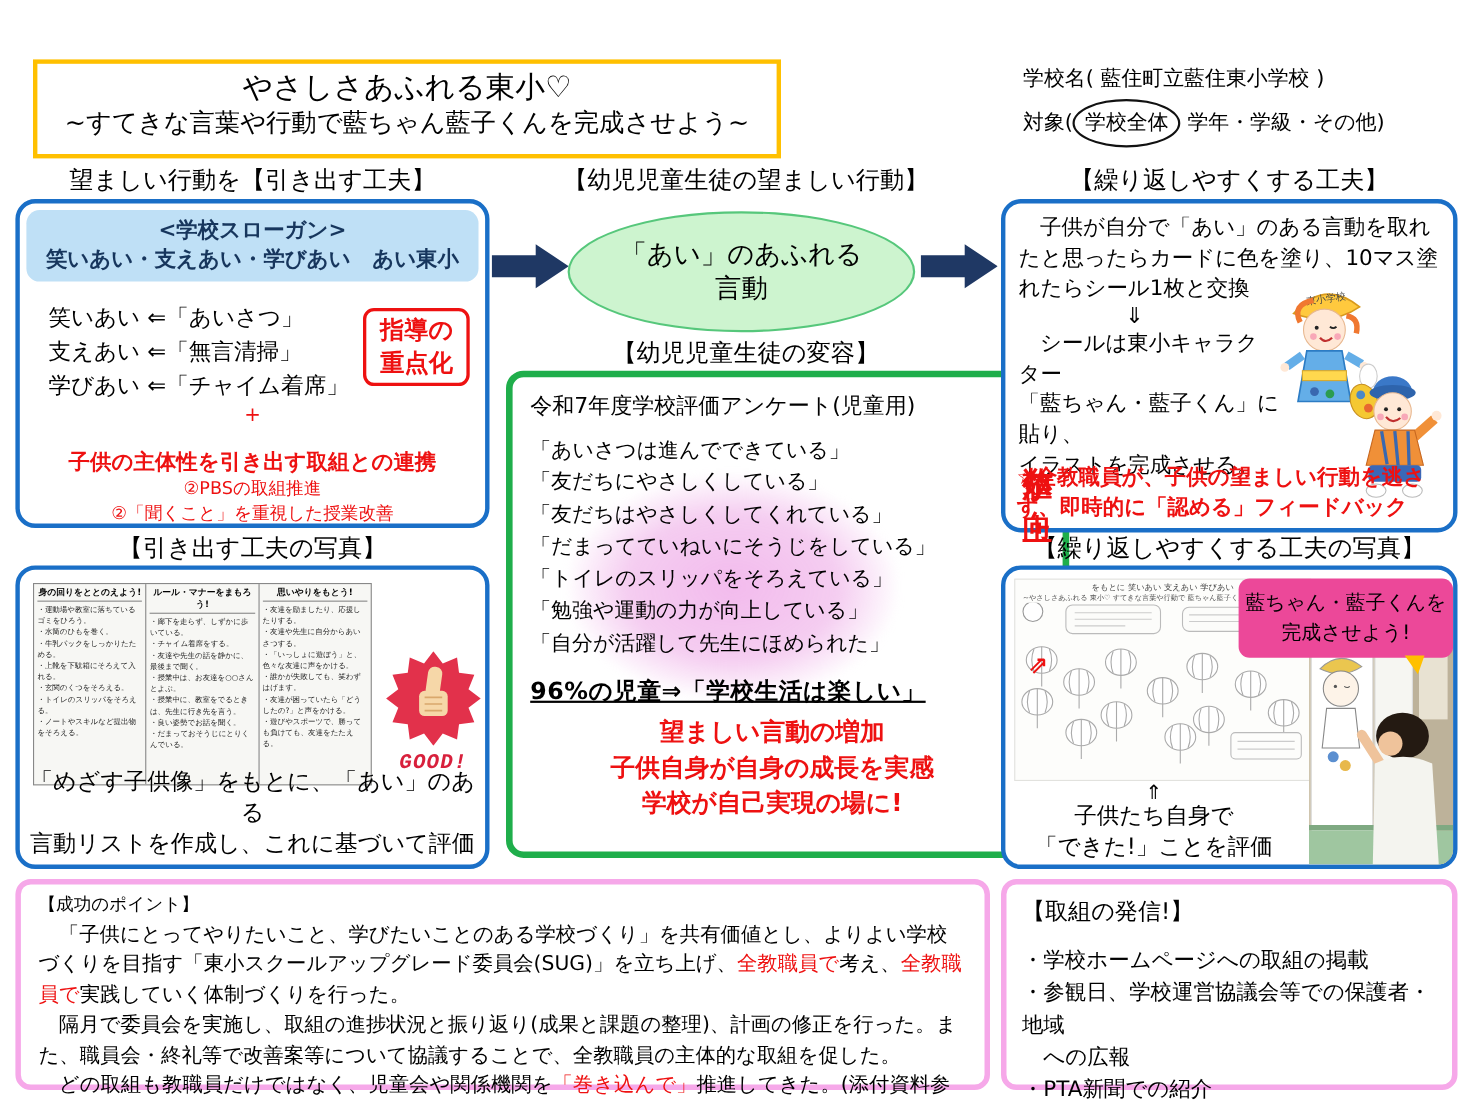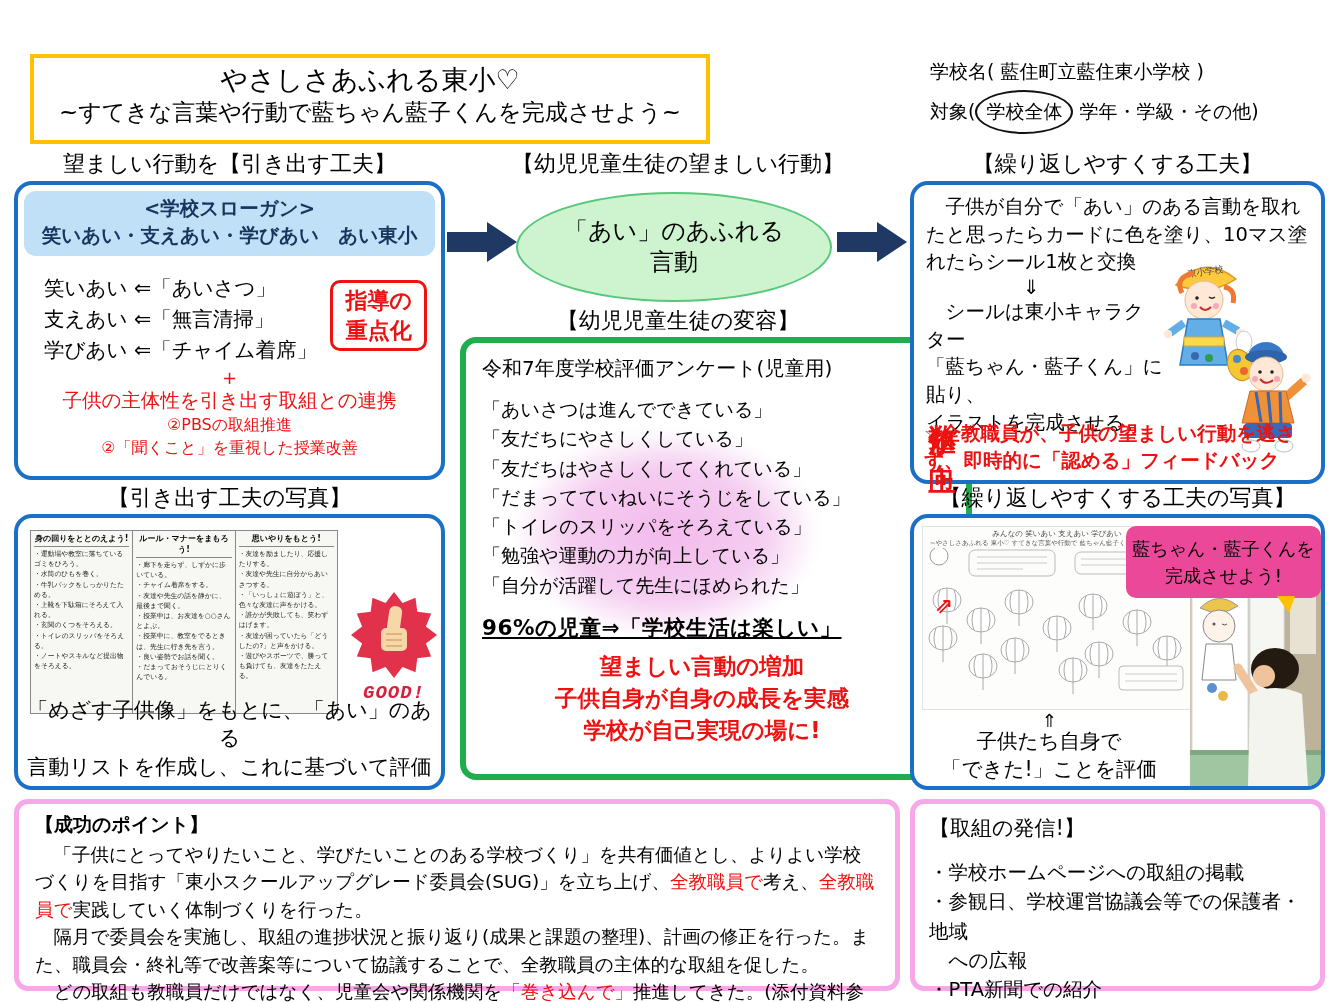--- a/index.html
+++ b/index.html
@@ -24,21 +24,21 @@
   
   .blue-box{border:4px solid #1A6FC7;border-radius:18px;background:#fff;box-sizing:border-box;}
   .left-box{left:14px;top:181px;width:431px;height:299px;}
   .slogan-head{margin:6px;background:#BFE0F6;border-radius:12px;padding:4px 0 6px 0;text-align:center;
                color:#17365D;font-weight:bold;font-size:19.5px;line-height:1.4;}
   .pairs{left:26px;top:88px;font-size:20.5px;line-height:1.5;}
   .focus-box{right:14px;top:95px;border:3px solid #EE1111;border-radius:10px;color:#EE1111;
              font-weight:bold;font-size:22px;text-align:center;padding:3px 12px;line-height:1.35;background:#fff;}
   .plus-red{top:183px;width:100%;text-align:center;color:#EE1111;}
   .plus-line{font-size:18px;line-height:1.1;}
-  .red-lead{font-size:19.5px;font-weight:normal;line-height:1.3;}
+  .red-lead{font-size:19.5px;font-weight:bold;line-height:1.3;margin-top:19px;}
   .red-item{font-size:16px;line-height:1.45;}
   
   .flow-arrow{width:70px;height:44px;}
   .arrow1{left:447px;top:220px;}
   .arrow2{left:837px;top:220px;}
   .behavior-ellipse{left:516px;top:192px;width:312px;height:106px;background:#CDF4CF;border:2px solid #56C77B;
     border-radius:50%;display:flex;flex-direction:column;justify-content:center;align-items:center;
     font-size:24px;line-height:1.3;}
   
   .green-box{left:460px;top:337px;width:512px;height:443px;border:6px solid #1FAE4B;border-radius:16px;
@@ -80,21 +80,21 @@
   .photo{position:absolute;left:276px;top:46px;width:131px;height:222px;}
   .callout{position:absolute;left:212px;top:8px;width:195px;height:72px;background:#ec4899;border-radius:10px;
            display:flex;flex-direction:column;justify-content:center;text-align:center;font-size:18px;line-height:1.5;z-index:3;}
   .callout-tail{position:absolute;bottom:-15px;right:26px;width:0;height:0;border-left:12px solid transparent;
                 border-right:6px solid transparent;border-top:17px solid #FFC000;}
   .rp-up{position:absolute;left:0px;top:192px;width:270px;text-align:center;font-size:18px;}
   .rp-caption{position:absolute;left:0px;top:210px;width:270px;text-align:center;font-size:20.5px;line-height:1.35;}
   
   .pink-box{border:5px solid #F6A8E9;border-radius:14px;background:#fff;box-sizing:border-box;}
   .success-box{left:14px;top:799px;width:886px;height:192px;padding:8px 16px;}
-  .success-head{font-size:19px;margin-bottom:3px;font-weight:bold;}
+  .success-head{font-size:16px;margin-bottom:3px;}
   .success-body{font-size:18.5px;line-height:1.48;}
   .outreach-box{left:910px;top:799px;width:415px;height:192px;padding:10px 14px;}
   .outreach-head{font-size:21px;margin-bottom:16px;}
   .outreach-item{font-size:19.5px;line-height:1.5;white-space:pre-line;}
   .red{color:#EE1111;}
 </style>
 </head>
 <body>
 
 <div class="page">
@@ -270,21 +270,21 @@
       <div class="good-label">GOOD!</div>
     </div>
     <div class="lp-caption">
       <div>「めざす子供像」をもとに、「あい」のある</div>
       <div>言動リストを作成し、これに基づいて評価</div>
     </div>
   </div>
 
   <div class="abs blue-box right-photo-box">
     <div class="worksheet">
-      <div class="ws-h1">みんなの 笑いあい 支えあい 学びあい</div>
+      <div class="ws-h1">をもとに 笑いあい 支えあい 学びあい</div>
       <div class="ws-h2">~やさしさあふれる 東小♡ すてきな言葉や行動で 藍ちゃん藍子くんを完成させよう~</div>
       <svg width="268" height="150" viewBox="0 0 268 150">
         <defs>
           <g id="lant" stroke="#AAA" fill="#FFF">
             <ellipse cx="0" cy="0" rx="14" ry="12"></ellipse>
             <path d="M-7,-10 q-4,10 0,20 M0,-12 v24 M7,-10 q4,10 0,20" fill="none"></path>
             <line x1="0" y1="12" x2="0" y2="24"></line>
           </g>
         </defs>
         <circle cx="16" cy="8" r="9" fill="#FFF" stroke="#999"></circle>

